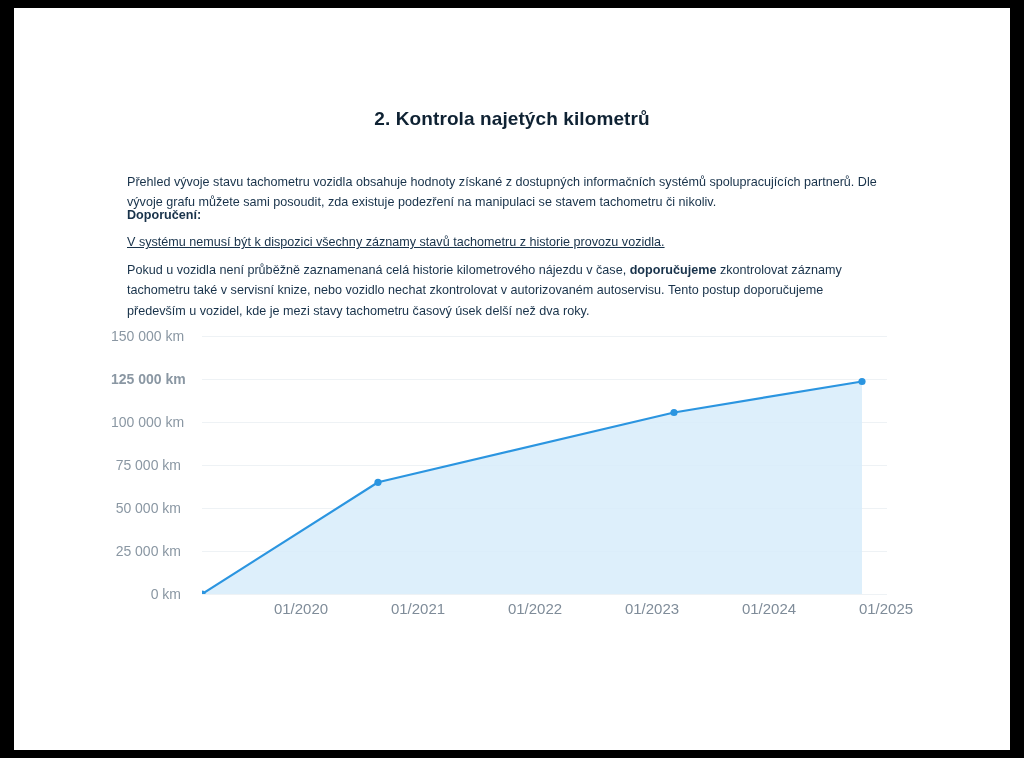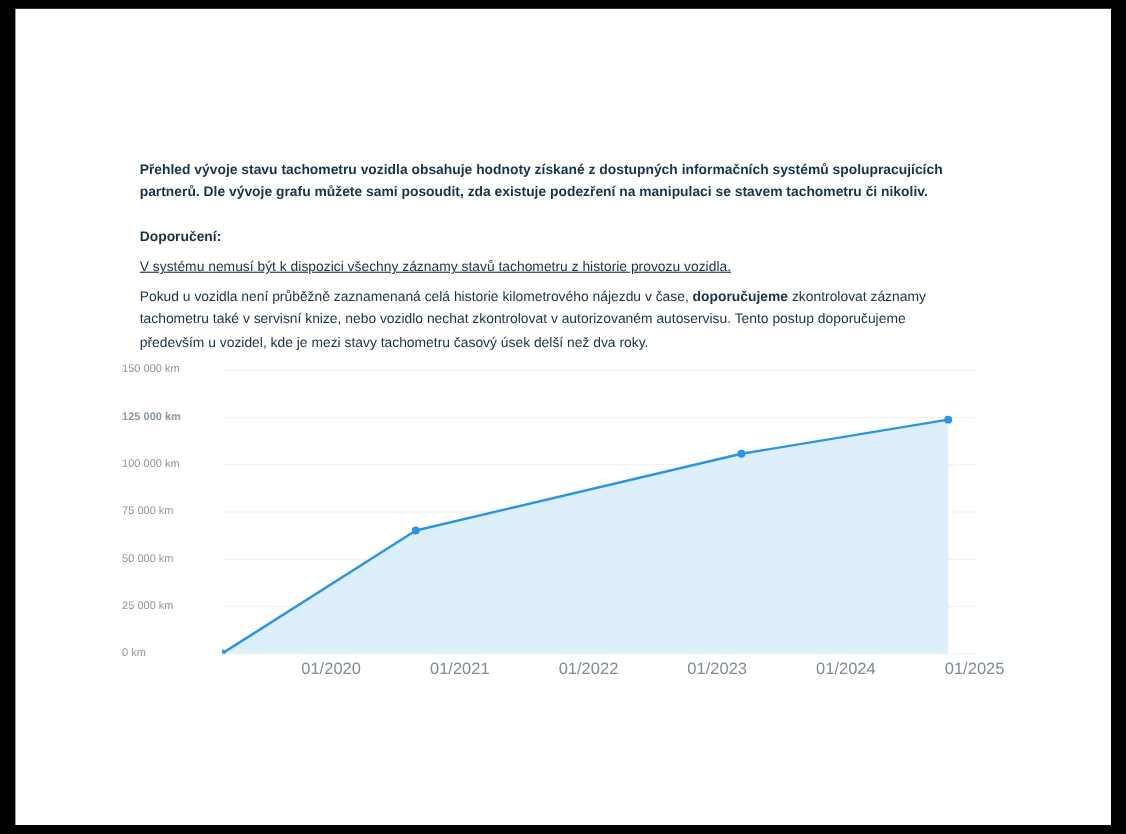--- a/index.html
+++ b/index.html
@@ -33,21 +33,21 @@
     letter-spacing: 0.1px;
   }
   .body-text {
     position: absolute;
     left: 113px;
     width: 752px;
     font-size: 12.6px;
     line-height: 1.62;
     color: #18324a;
   }
-  .p1 { top: 136px; font-weight: bold; }
+  .p1 { top: 164px; }
   .p2 { top: 197px; font-weight: 700; }
   .p3 { top: 224px; text-decoration: underline; }
   .p4 { top: 252px; }
   .p4 b { font-weight: 700; }
 
   .chart-wrap {
     position: absolute;
     left: 113px;
     top: 320px;
     width: 760px;
@@ -64,22 +64,22 @@
     position: absolute;
     left: 0;
     right: 0;
     height: 1px;
     background: #eef2f5;
   }
   .ytick {
     position: absolute;
     right: 706px;
     width: 70px;
-    text-align: left;
-    font-size: 10px;
+    text-align: right;
+    font-size: 14px;
     color: #8a97a3;
     transform: translateY(-50%);
     white-space: nowrap;
   }
   .xtick {
     position: absolute;
     top: 272px;
     font-size: 15px;
     color: #7f8c99;
     transform: translateX(-50%);
@@ -92,20 +92,21 @@
     width: 685px;
     height: 258px;
   }
   svg { display: block; }
 </style>
 </head>
 <body>
 
 <div class="page">
 
+  <div class="doc-title">2. Kontrola najetých kilometrů</div>
 
   <div class="body-text p1">Přehled vývoje stavu tachometru vozidla obsahuje hodnoty získané z dostupných informačních systémů spolupracujících partnerů. Dle vývoje grafu můžete sami posoudit, zda existuje podezření na manipulaci se stavem tachometru či nikoliv.</div>
   <div class="body-text p2">Doporučení:</div>
   <div class="body-text p3">V systému nemusí být k dispozici všechny záznamy stavů tachometru z historie provozu vozidla.</div>
   <div class="body-text p4"><span>Pokud u vozidla není průběžně zaznamenaná celá historie kilometrového nájezdu v čase, </span><b>doporučujeme</b><span> zkontrolovat záznamy tachometru také v servisní knize, nebo vozidlo nechat zkontrolovat v autorizovaném autoservisu. Tento postup doporučujeme především u vozidel, kde je mezi stavy tachometru časový úsek delší než dva roky.</span></div>
 
   <div class="chart-wrap">
     <div class="chart-area" id="plot">
         <div class="gridline" style="top: 0px;"></div>
         <div class="gridline" style="top: 43px;"></div>

